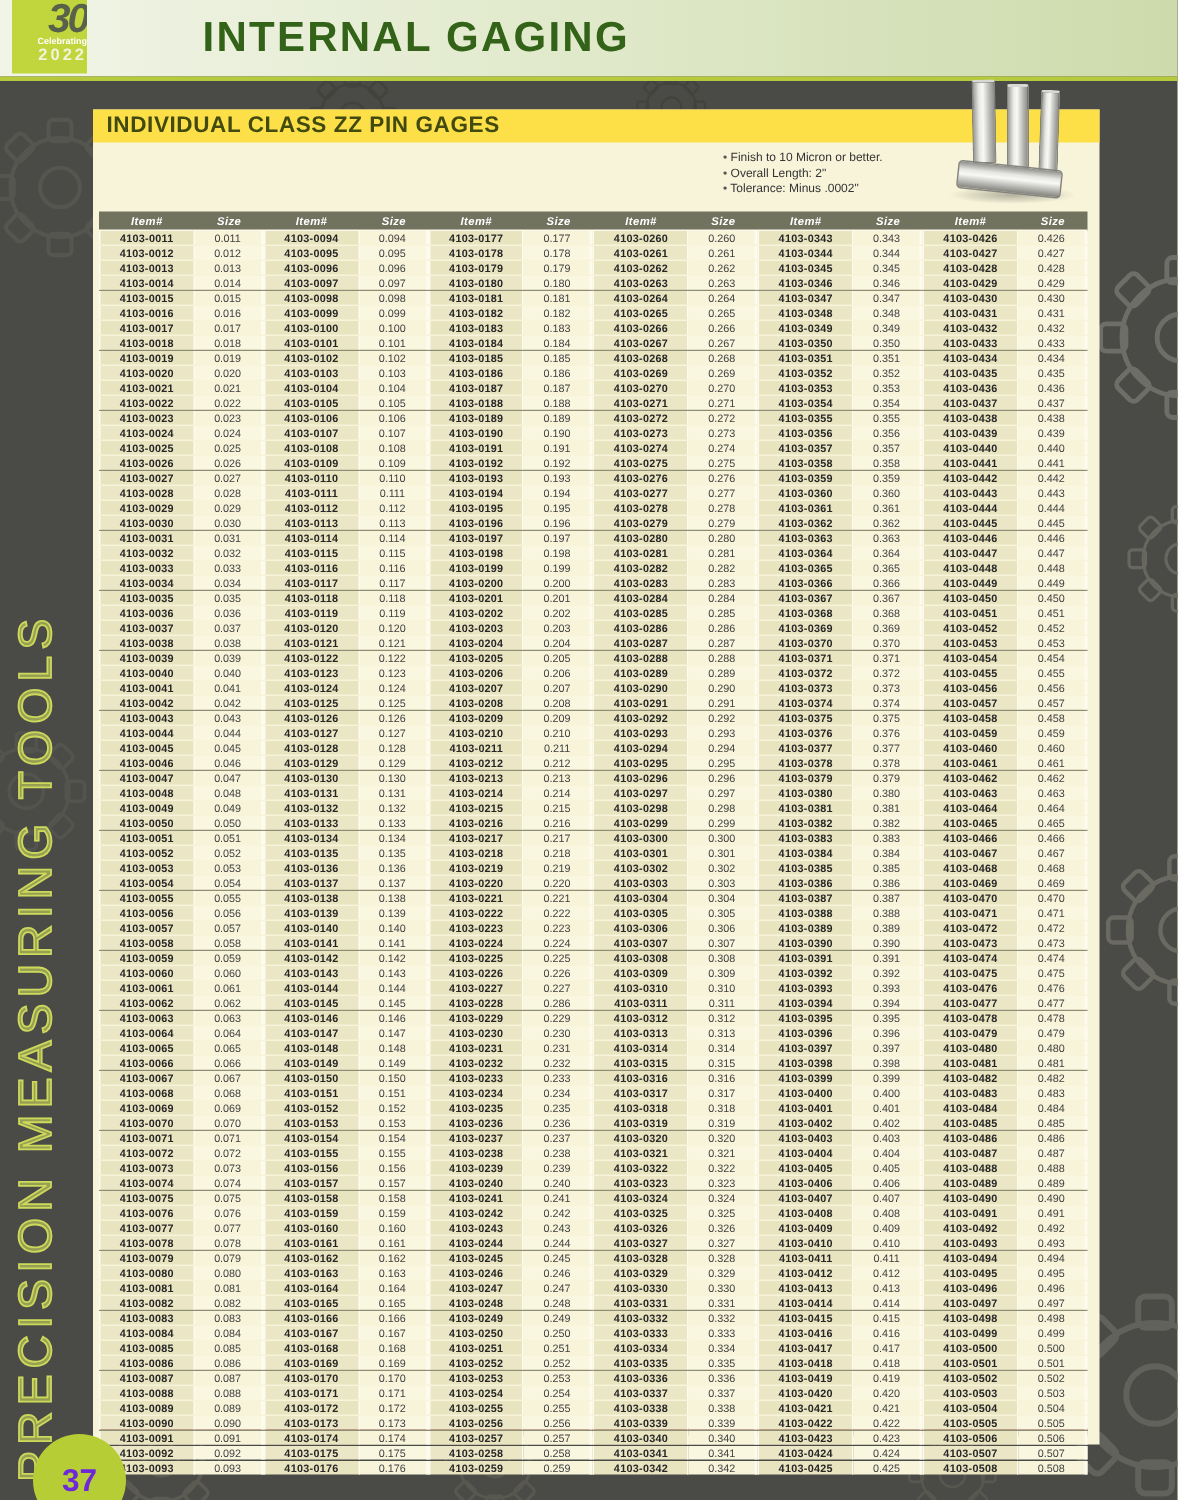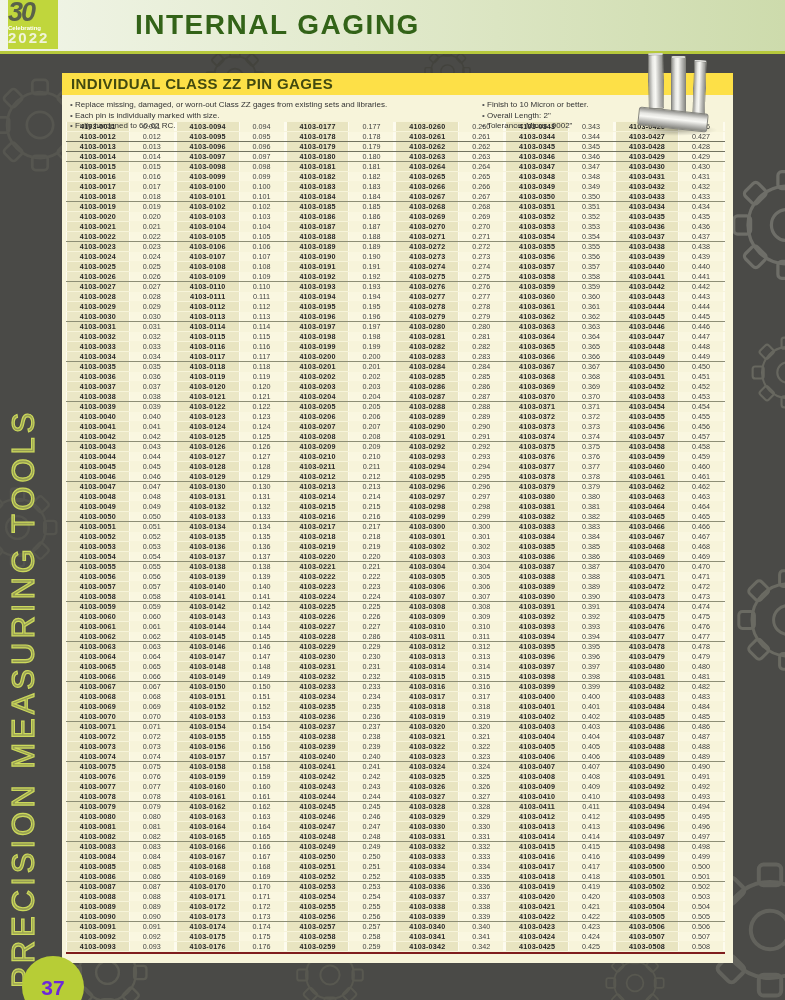--- a/index.html
+++ b/index.html
@@ -4,44 +4,44 @@
 <style>
   html,body{margin:0;padding:0;}
   body{width:785px;height:1000px;overflow:hidden;position:relative;background:#4a4a47;
        font-family:"Liberation Sans",sans-serif;}
   .gear{position:absolute;z-index:0;}
   
   .band{position:absolute;z-index:3;left:0;top:0;width:785px;height:51px;
         background:linear-gradient(90deg,#f1f5e8 0%,#e2eacd 45%,#cddbac 100%);
         border-bottom:3px solid #b7c93c;}
   .logo{position:absolute;left:8px;top:0;width:50px;height:49px;background:#c0d63c;
-        display:flex;flex-direction:column;align-items:flex-start;overflow:hidden;}
+        display:flex;flex-direction:column;align-items:flex-end;overflow:hidden;}
   .logo-number{font-size:27px;font-weight:bold;font-style:italic;line-height:25px;color:#59614a;letter-spacing:-2px;}
   .logo-line1{font-size:6px;font-weight:bold;color:#ffffff;line-height:7px;}
-  .logo-line2{font-size:15px;font-weight:800;color:#f0f4da;letter-spacing:2px;line-height:11px;}
+  .logo-line2{font-size:11px;font-weight:800;color:#f0f4da;letter-spacing:2px;line-height:11px;}
   .page-title{position:absolute;left:88px;top:9px;font-size:28px;font-weight:bold;
         color:#336318;letter-spacing:1.5px;white-space:nowrap;margin-left:47px;}
   
   .panel{position:absolute;z-index:2;left:62px;top:73px;width:671px;height:890px;background:#f7f4da;}
   .section-bar{height:22px;background:#fde047;line-height:22px;padding-left:9px;
         font-size:15px;font-weight:800;color:#424a10;letter-spacing:.4px;}
   .bullets{position:relative;height:46px;font-size:8px;color:#333;}
   .bullet-list{position:absolute;top:5px;}
   .bullet-list.left{left:8px;}
   .bullet-list.right{left:420px;}
   .bullet{line-height:10.5px;white-space:nowrap;}
   .bullet::before{content:"•  ";color:#555;}
   
   .gtable{margin:0 8px 0 4px;}
   .thead{display:flex;height:12px;background:#72735f;border-bottom:1px solid #fbf9ea;}
   .pair-h{flex:1 1 0;display:flex;}
   .h-item{width:58%;} .h-size{width:42%;}
   .h-item,.h-size{display:flex;align-items:center;justify-content:center;
         color:#fff;font-size:7.5px;font-weight:bold;font-style:italic;letter-spacing:.3px;}
-  .tbody{display:flex;height:798px;border-bottom:2px solid #7f1d1d;align-items:flex-end;}
+  .tbody{display:flex;height:798px;border-bottom:5px solid #7f1d1d;}
   .col{flex:1 1 0;display:flex;flex-direction:column;}
   .row{flex:1 1 0;display:flex;box-sizing:border-box;border-bottom:1px solid transparent;}
   .row.group-end{border-bottom-color:#8d8e75;}
   .cell{display:flex;align-items:center;justify-content:center;font-size:7.2px;box-sizing:border-box;}
   .cell.item{width:58%;background:#e8e4c0;border-left:1px solid #fdfbee;border-right:1px solid #fdfbee;
         font-weight:bold;color:#262626;letter-spacing:.2px;}
   .cell.size{width:42%;background:#f7f4da;border-right:2px solid #fdfbee;color:#3f3f3f;}
   .row:nth-child(even) .cell.item{background:#ebe7c6;}
   .row:nth-child(even) .cell.size{background:#faf7e0;}
   
@@ -125,25 +125,20 @@
     <span class="logo-line2">2022</span>
   </div>
   <div class="page-title">INTERNAL GAGING</div>
 </div>
 
 <div class="panel">
   <div class="section-bar">
     <span>INDIVIDUAL CLASS ZZ PIN GAGES</span>
   </div>
   <div class="bullets">
-    <div class="bullet-list left">
-      <div class="bullet">Replace missing, damaged, or worn-out Class ZZ gages from existing sets and libraries.</div>
-      <div class="bullet">Each pin is individually marked with size.</div>
-      <div class="bullet">Fully hardened to 60-62 RC.</div>
-    </div>
     <div class="bullet-list right">
       <div class="bullet">Finish to 10 Micron or better.</div>
       <div class="bullet">Overall Length: 2"</div>
       <div class="bullet">Tolerance: Minus .0002"</div>
     </div>
   </div>
   <div class="gtable">
     <div class="thead" id="thead">
         <div class="pair-h">
           <span class="h-item">Item#</span>

